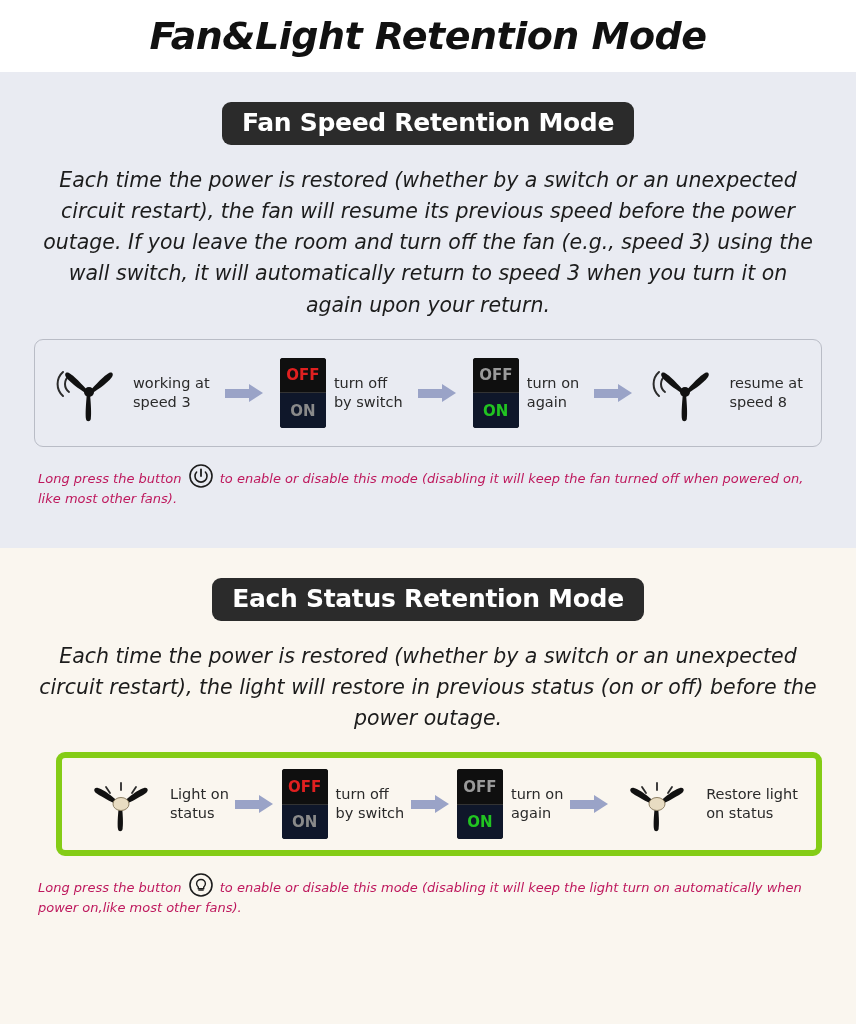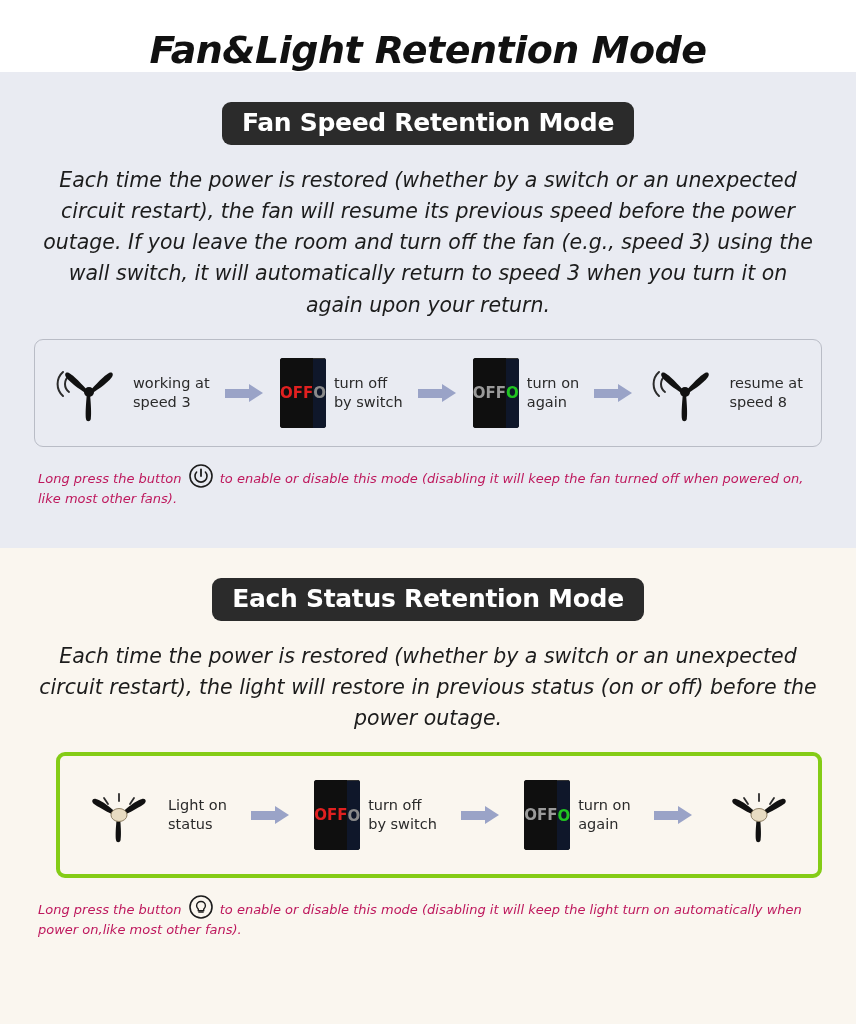--- a/index.html
+++ b/index.html
@@ -19,21 +19,21 @@
     position: relative;
     display: flex;
     flex-direction: column;
   }
 
   
   .header {
     height: 72px;
     background: #ffffff;
     display: flex;
-    align-items: flex-end;
+    align-items: center;
     justify-content: center;
   }
   .header-title {
     font-family: "DejaVu Sans", sans-serif;
     font-weight: bold;
     font-style: italic;
     font-size: 38px;
     color: #111111;
     letter-spacing: -0.5px;
   }
@@ -99,22 +99,22 @@
     border-radius: 9px;
     background: transparent;
     height: 108px;
     display: flex;
     align-items: center;
     justify-content: space-between;
     padding: 0 18px;
     box-sizing: border-box;
   }
   .flow-light {
-    border: 4px solid #84cc16;
-    height: 126px;
+    border: 6px solid #84cc16;
+    height: 104px;
     margin-left: 34px;
   }
   .flow-step {
     display: flex;
     align-items: center;
     gap: 8px;
   }
   .step-label {
     font-family: "DejaVu Sans", sans-serif;
     font-size: 14.5px;
@@ -147,21 +147,21 @@
     border-left: 14px solid #9aa3c7;
   }
 
   
   .switch {
     width: 46px;
     height: 70px;
     background: #000000;
     border-radius: 3px;
     display: flex;
-    flex-direction: row;
+    flex-direction: column;
     overflow: hidden;
     flex: none;
   }
   .switch .half {
     flex: 1;
     display: flex;
     align-items: center;
     justify-content: center;
     font-family: "DejaVu Sans", sans-serif;
     font-weight: bold;
@@ -364,20 +364,22 @@
             <path d="M41 30 C41 30 56 16 64 14 C68 13 69 17 66 19 C59 24 46 30 43 32 Z"></path>
             <path d="M39 31 C39 31 37 48 38 55 C38.4 58 42 58 42.6 55 C43.8 48 42 33 42 31 Z"></path>
           </g>
           <g stroke="#2b2b2b" stroke-width="1.8" stroke-linecap="round">
             <path d="M41 16 L41 9"></path>
             <path d="M30 19 L26 13"></path>
             <path d="M52 19 L56 13"></path>
           </g>
           <ellipse cx="41" cy="30" rx="8" ry="6.5" fill="#e8dcc2" stroke="#8d7f63" stroke-width="1"></ellipse>
         </svg>
+        <div class="step-label">Restore light
+on status</div>
       </div>
 
     </div>
 
     <div class="note-text">
       <span>Long press the button</span>
       <svg class="inline-icon" width="26" height="26" viewBox="0 0 26 26">
         <circle cx="13" cy="13" r="11" fill="none" stroke="#1c1c1c" stroke-width="1.6"></circle>
         <path d="M13 7.5 C10.4 7.5 8.6 9.4 8.6 11.7 C8.6 13.3 9.6 14.2 10.3 15.2 L10.3 16.6 L15.7 16.6 L15.7 15.2 C16.4 14.2 17.4 13.3 17.4 11.7 C17.4 9.4 15.6 7.5 13 7.5 Z" fill="none" stroke="#1c1c1c" stroke-width="1.4"></path>
         <path d="M10.8 18 L15.2 18" stroke="#1c1c1c" stroke-width="1.4" stroke-linecap="round"></path>

